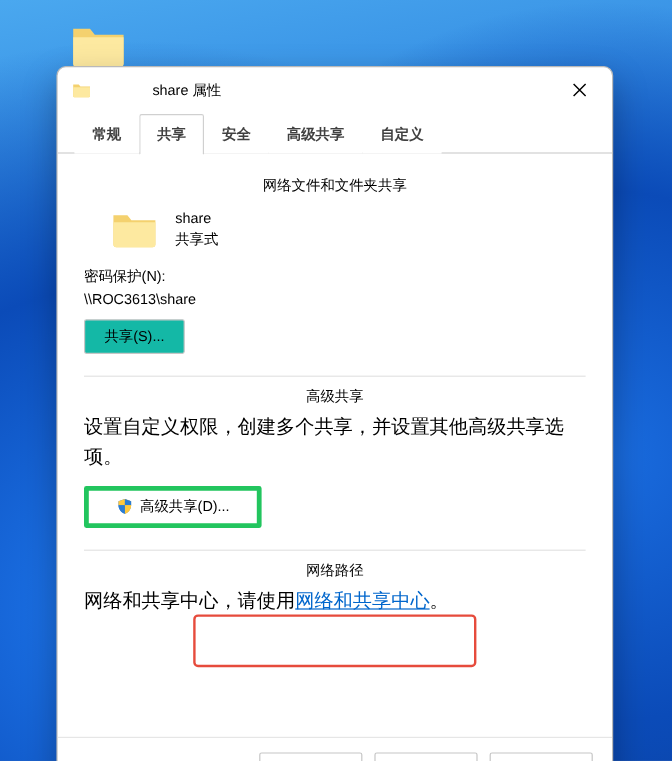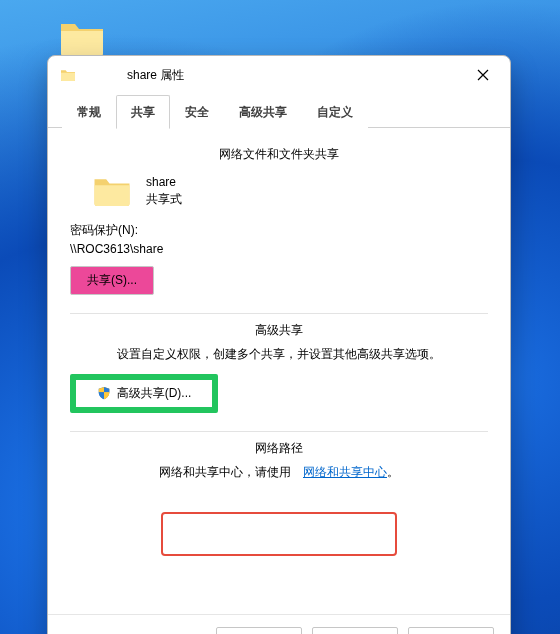--- a/index.html
+++ b/index.html
@@ -131,67 +131,65 @@
     gap: 14px;
     margin: 8px 0 10px 22px;
   }
   .folder-row .big-icon { width: 40px; height: 40px; flex: none; }
   .folder-row .lines { line-height: 1.45; }
 
   .net-path-block { margin: 4px 0 8px 0; line-height: 1.55; }
 
   .plain-button {
     display: inline-block;
-    background: #ec4899;
+    background: #14b8a6;
     border: 1px solid #c6c6c6;
     padding: 5px 16px;
     font-size: 12px;
     font-family: inherit;
     cursor: pointer;
     border-radius: 2px;
   }
 
   .share-btn-wrap { margin: 6px 0 0 0; }
 
   .divider {
     border: none;
     border-top: 1px solid #e3e3e3;
     margin: 18px 0 8px 0;
   }
 
   .desc-line {
     margin: 6px 0 10px 0;
-    font-size: 12px;
+    font-size: 16px;
     line-height: 1.55;
-    text-align: center;
   }
 
   .adv-btn-wrap { margin: 6px 0 0 0; }
 
   .shield-button {
     display: inline-flex;
     align-items: center;
     gap: 6px;
     background: #fff;
-    border: 6px solid #22c55e;
+    border: 4px solid #22c55e;
     padding: 5px 20px;
     font-size: 12px;
     font-family: inherit;
     cursor: pointer;
     border-radius: 2px;
     min-width: 148px;
     justify-content: center;
   }
   .shield-button .shield { width: 14px; height: 14px; flex: none; }
 
   .link {
     color: #0066cc;
     text-decoration: underline;
     cursor: pointer;
-    padding-left: 12px;
   }
 
   
   .annotation-rect {
     position: absolute;
     left: 113px;
     top: 456px;
     width: 232px;
     height: 40px;
     border: 2px solid #e64b3c;

